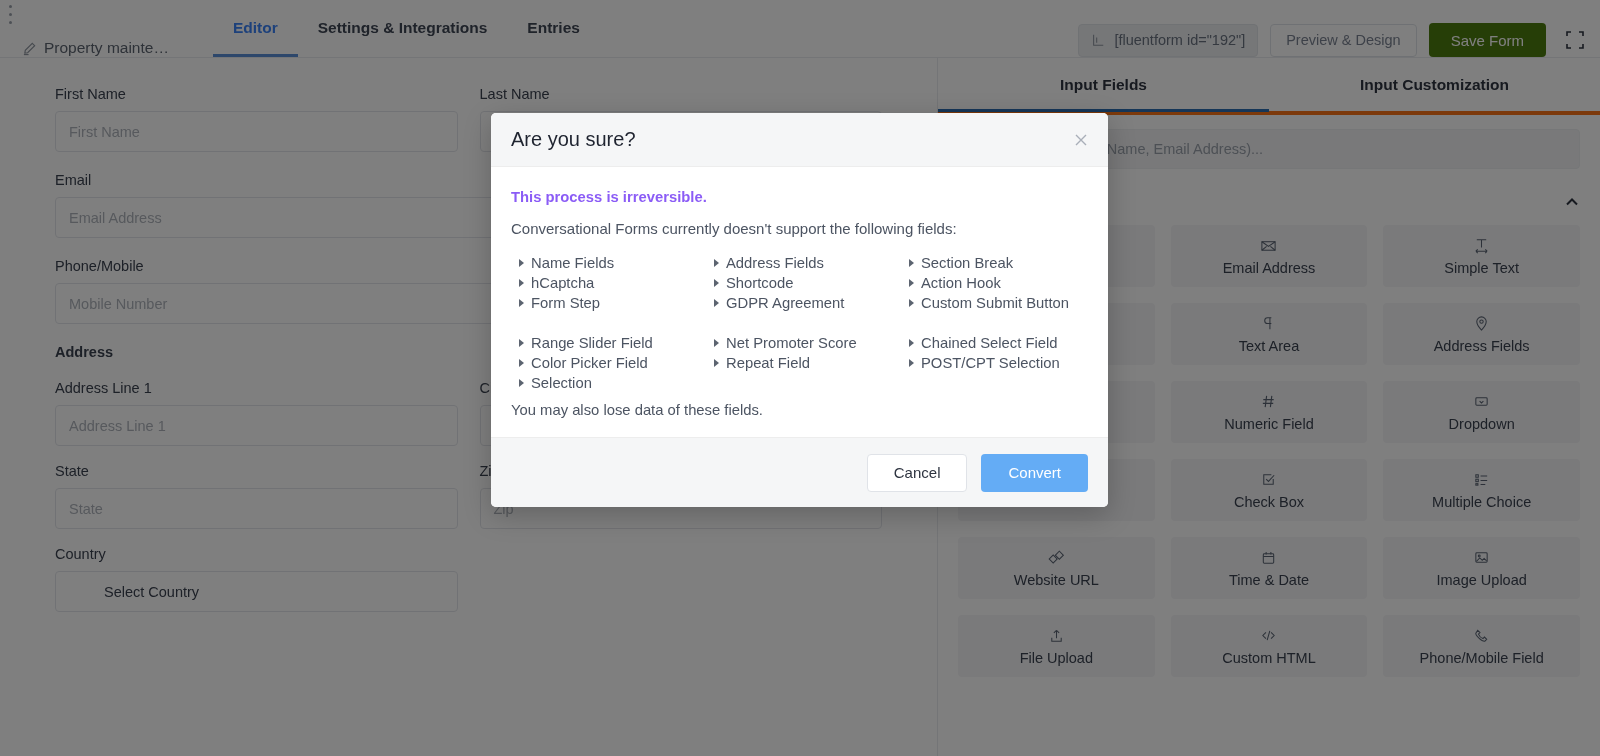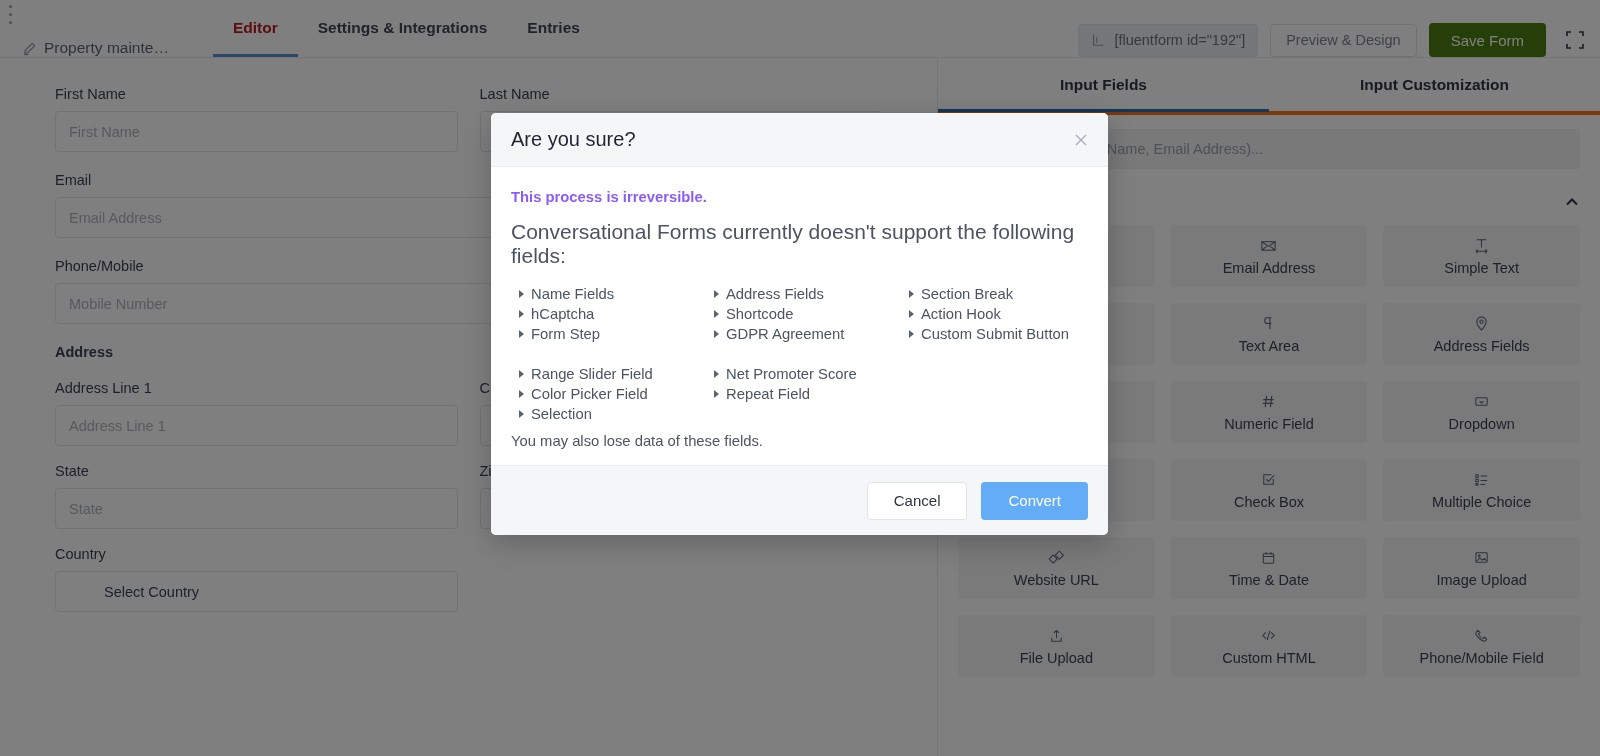--- a/index.html
+++ b/index.html
@@ -37,21 +37,21 @@
     font-size: 15.5px; color: #5c6470; margin-left: -4px;
   }
   .pencil-ico { width: 15px; height: 15px; display: block; }
 
   .nav { display: flex; align-items: stretch; height: 58px; margin-left: 44px; }
   .nav-item {
     display: flex; align-items: center; padding: 0 20px; height: 58px;
     font-size: 15.5px; font-weight: bold; color: #3e4654; cursor: pointer;
     position: relative;
   }
-  .nav-item.active { color: #b91c1c; }
+  .nav-item.active { color: #3b82f6; }
   .nav-item.active::after {
     content: ""; position: absolute; left: 0; right: 0; bottom: 0;
     height: 3px; background: #5b8ed6;
   }
 
   .topbar-right {
     margin-left: auto; display: flex; align-items: center; gap: 12px;
     padding-right: 14px;
   }
   .shortcode-box {
@@ -148,21 +148,21 @@
     height: 54px; background: #f5f6f7; border-bottom: 1px solid #ededed;
     display: flex; align-items: center; padding: 0 20px; position: relative;
   }
   .modal-title { font-size: 20px; color: #1f2430; }
   .modal-close {
     position: absolute; right: 16px; top: 16px; width: 22px; height: 22px;
     cursor: pointer;
   }
   .modal-body { padding: 22px 20px 16px 20px; min-height: 270px; }
   .warn-strong { font-size: 14.8px; font-weight: bold; color: #8b5cf6; margin-bottom: 15px; }
-  .warn-text { font-size: 21px; color: #4c5462; margin-bottom: 16px; }
+  .warn-text { font-size: 15px; color: #4c5462; margin-bottom: 16px; }
   .ftable { display: grid; grid-template-columns: repeat(3, 1fr); column-gap: 8px; }
   .fcol { }
   .fitem {
     display: flex; align-items: flex-start; gap: 7px;
     font-size: 14.8px; color: #4c5462; line-height: 20px; padding: 0 0 0 8px;
   }
   .fitem .tri {
     flex: 0 0 auto; margin-top: 6px;
     width: 0; height: 0; border-left: 5px solid #5c6470;
     border-top: 4px solid transparent; border-bottom: 4px solid transparent;
@@ -587,20 +587,30 @@
         <div class="fcol">
           <div class="fitem">
               <span class="tri"></span>
               <span>Net Promoter Score</span>
             </div>
           <div class="fitem">
               <span class="tri"></span>
               <span>Repeat Field</span>
             </div>
         </div>
+        <div class="fcol">
+          <div class="fitem">
+              <span class="tri"></span>
+              <span>Chained Select Field</span>
+            </div>
+          <div class="fitem">
+              <span class="tri"></span>
+              <span>POST/CPT Selection</span>
+            </div>
+        </div>
       </div>
 
       <div class="tail-text">You may also lose data of these fields.</div>
     </div>
 
     <div class="modal-foot">
       <div class="m-btn m-cancel">
         <span>Cancel</span>
       </div>
       <div class="m-btn m-convert">

